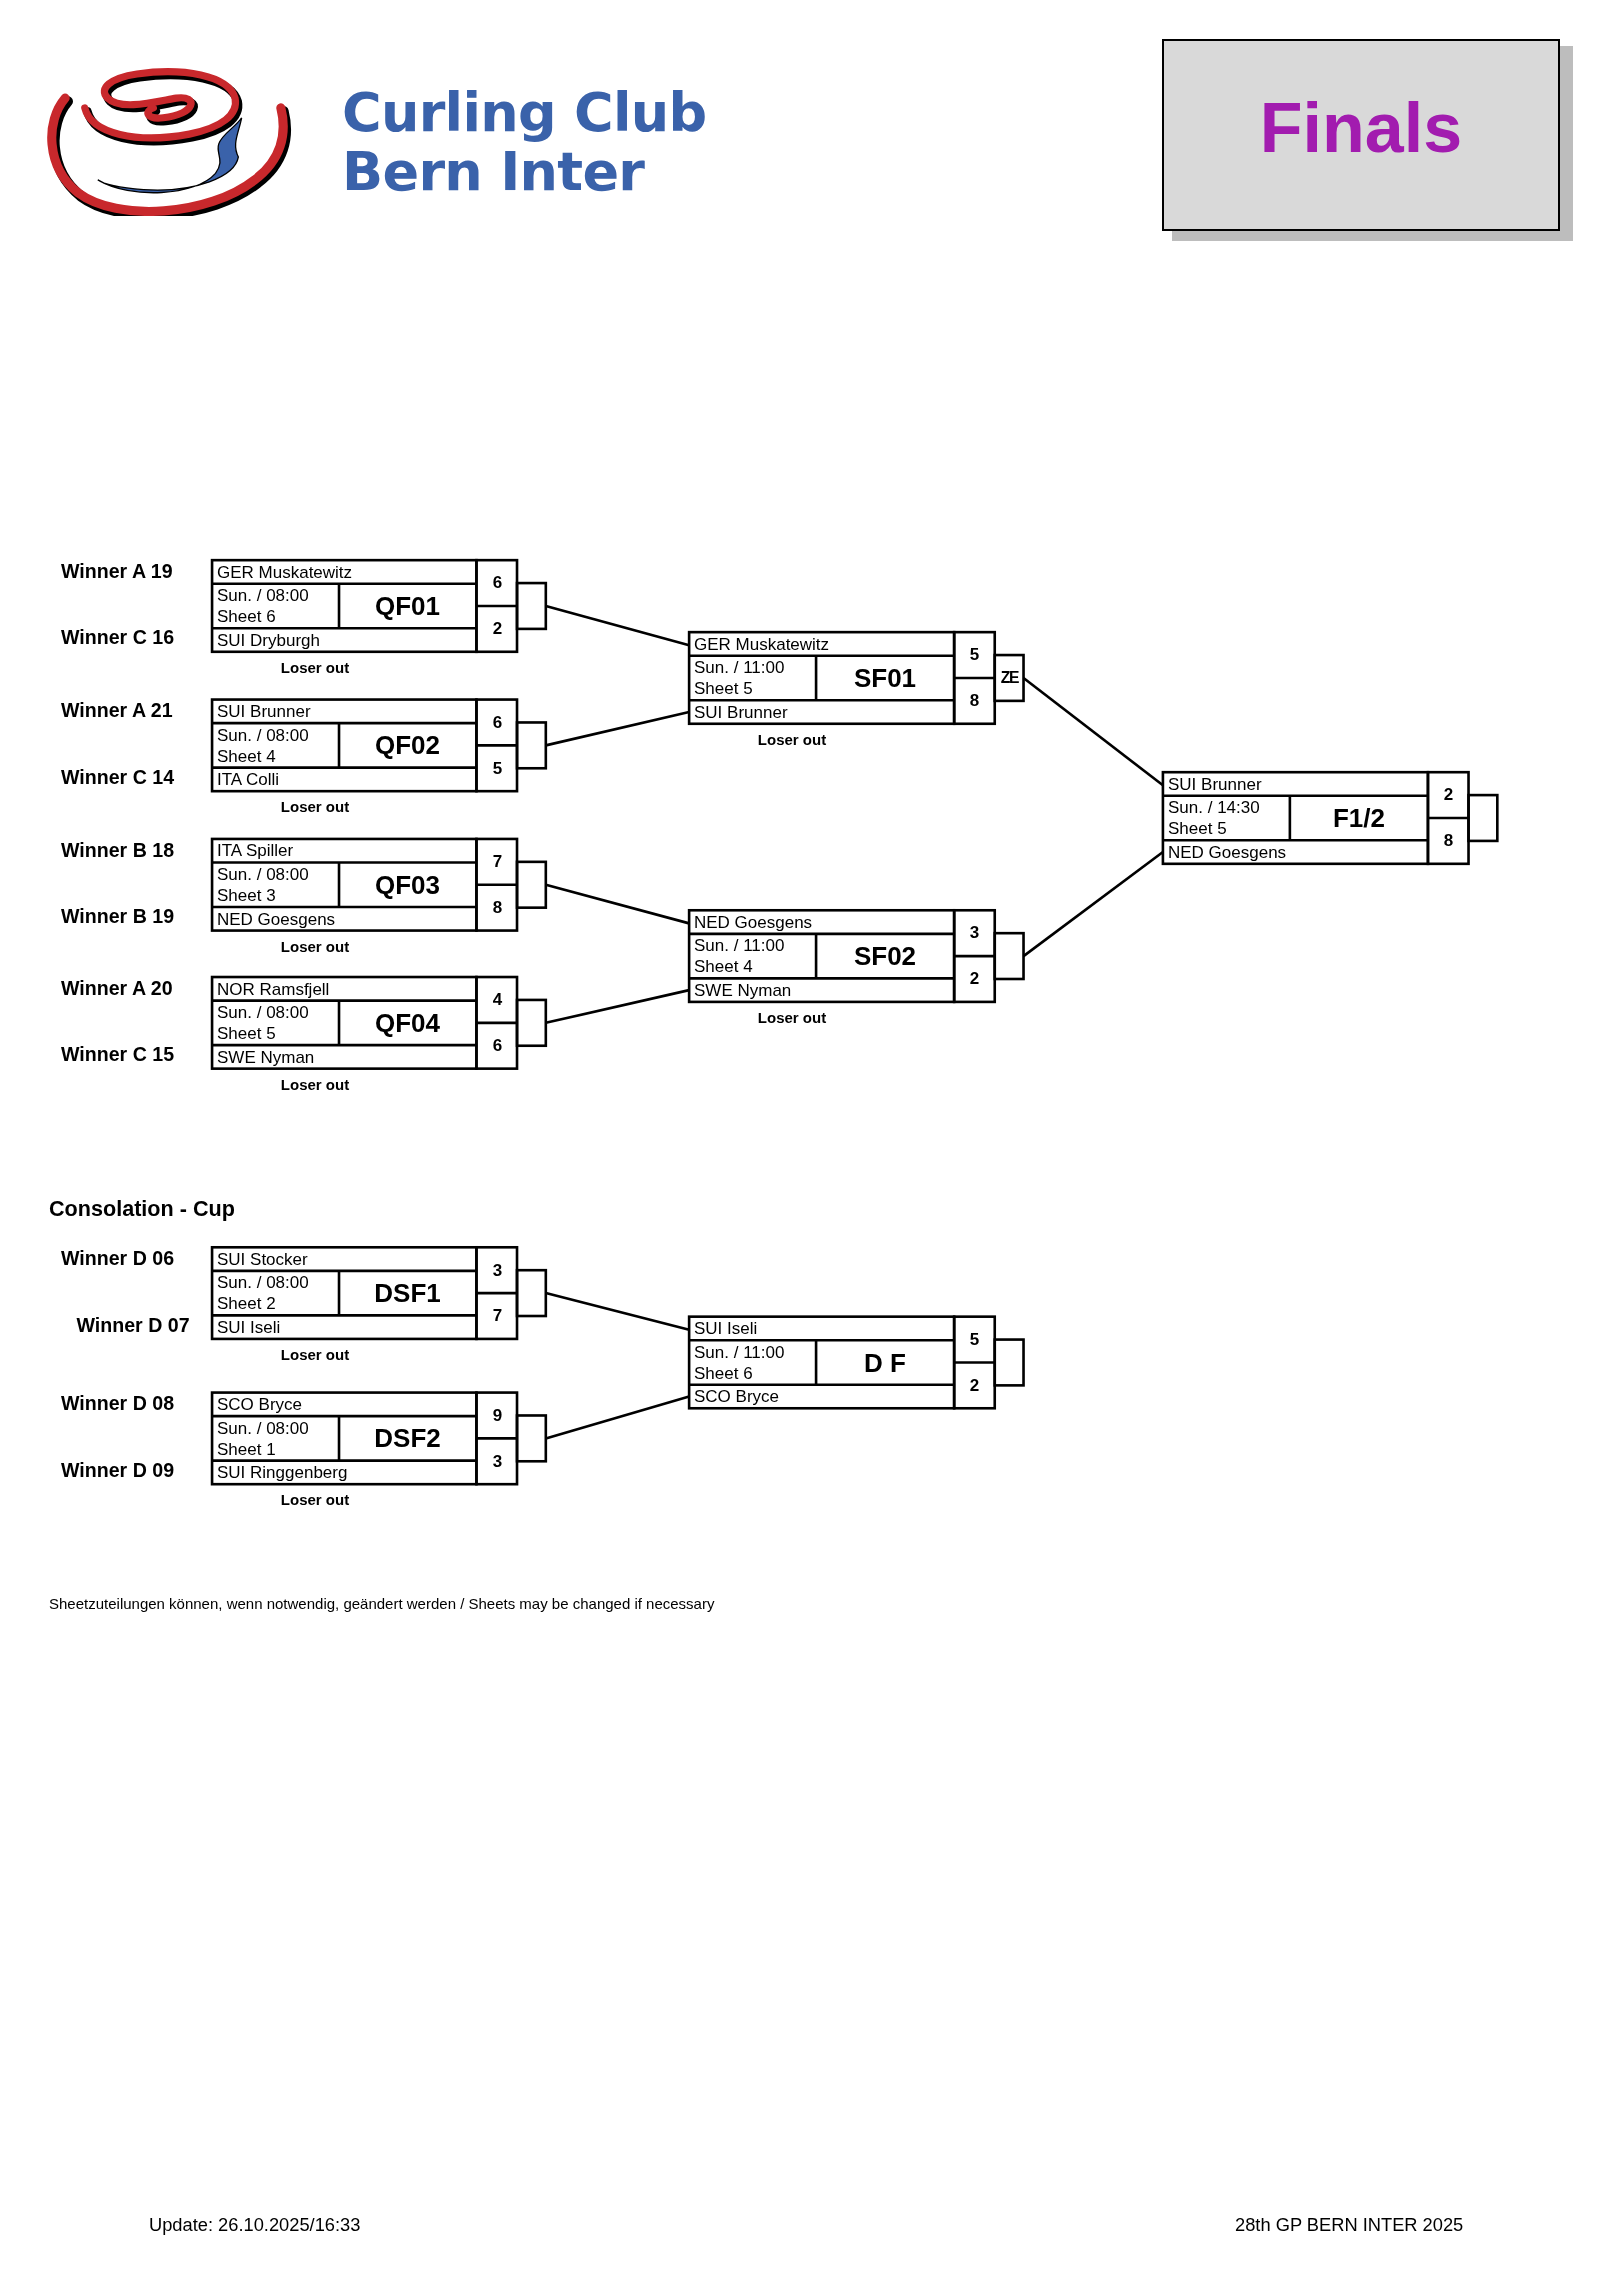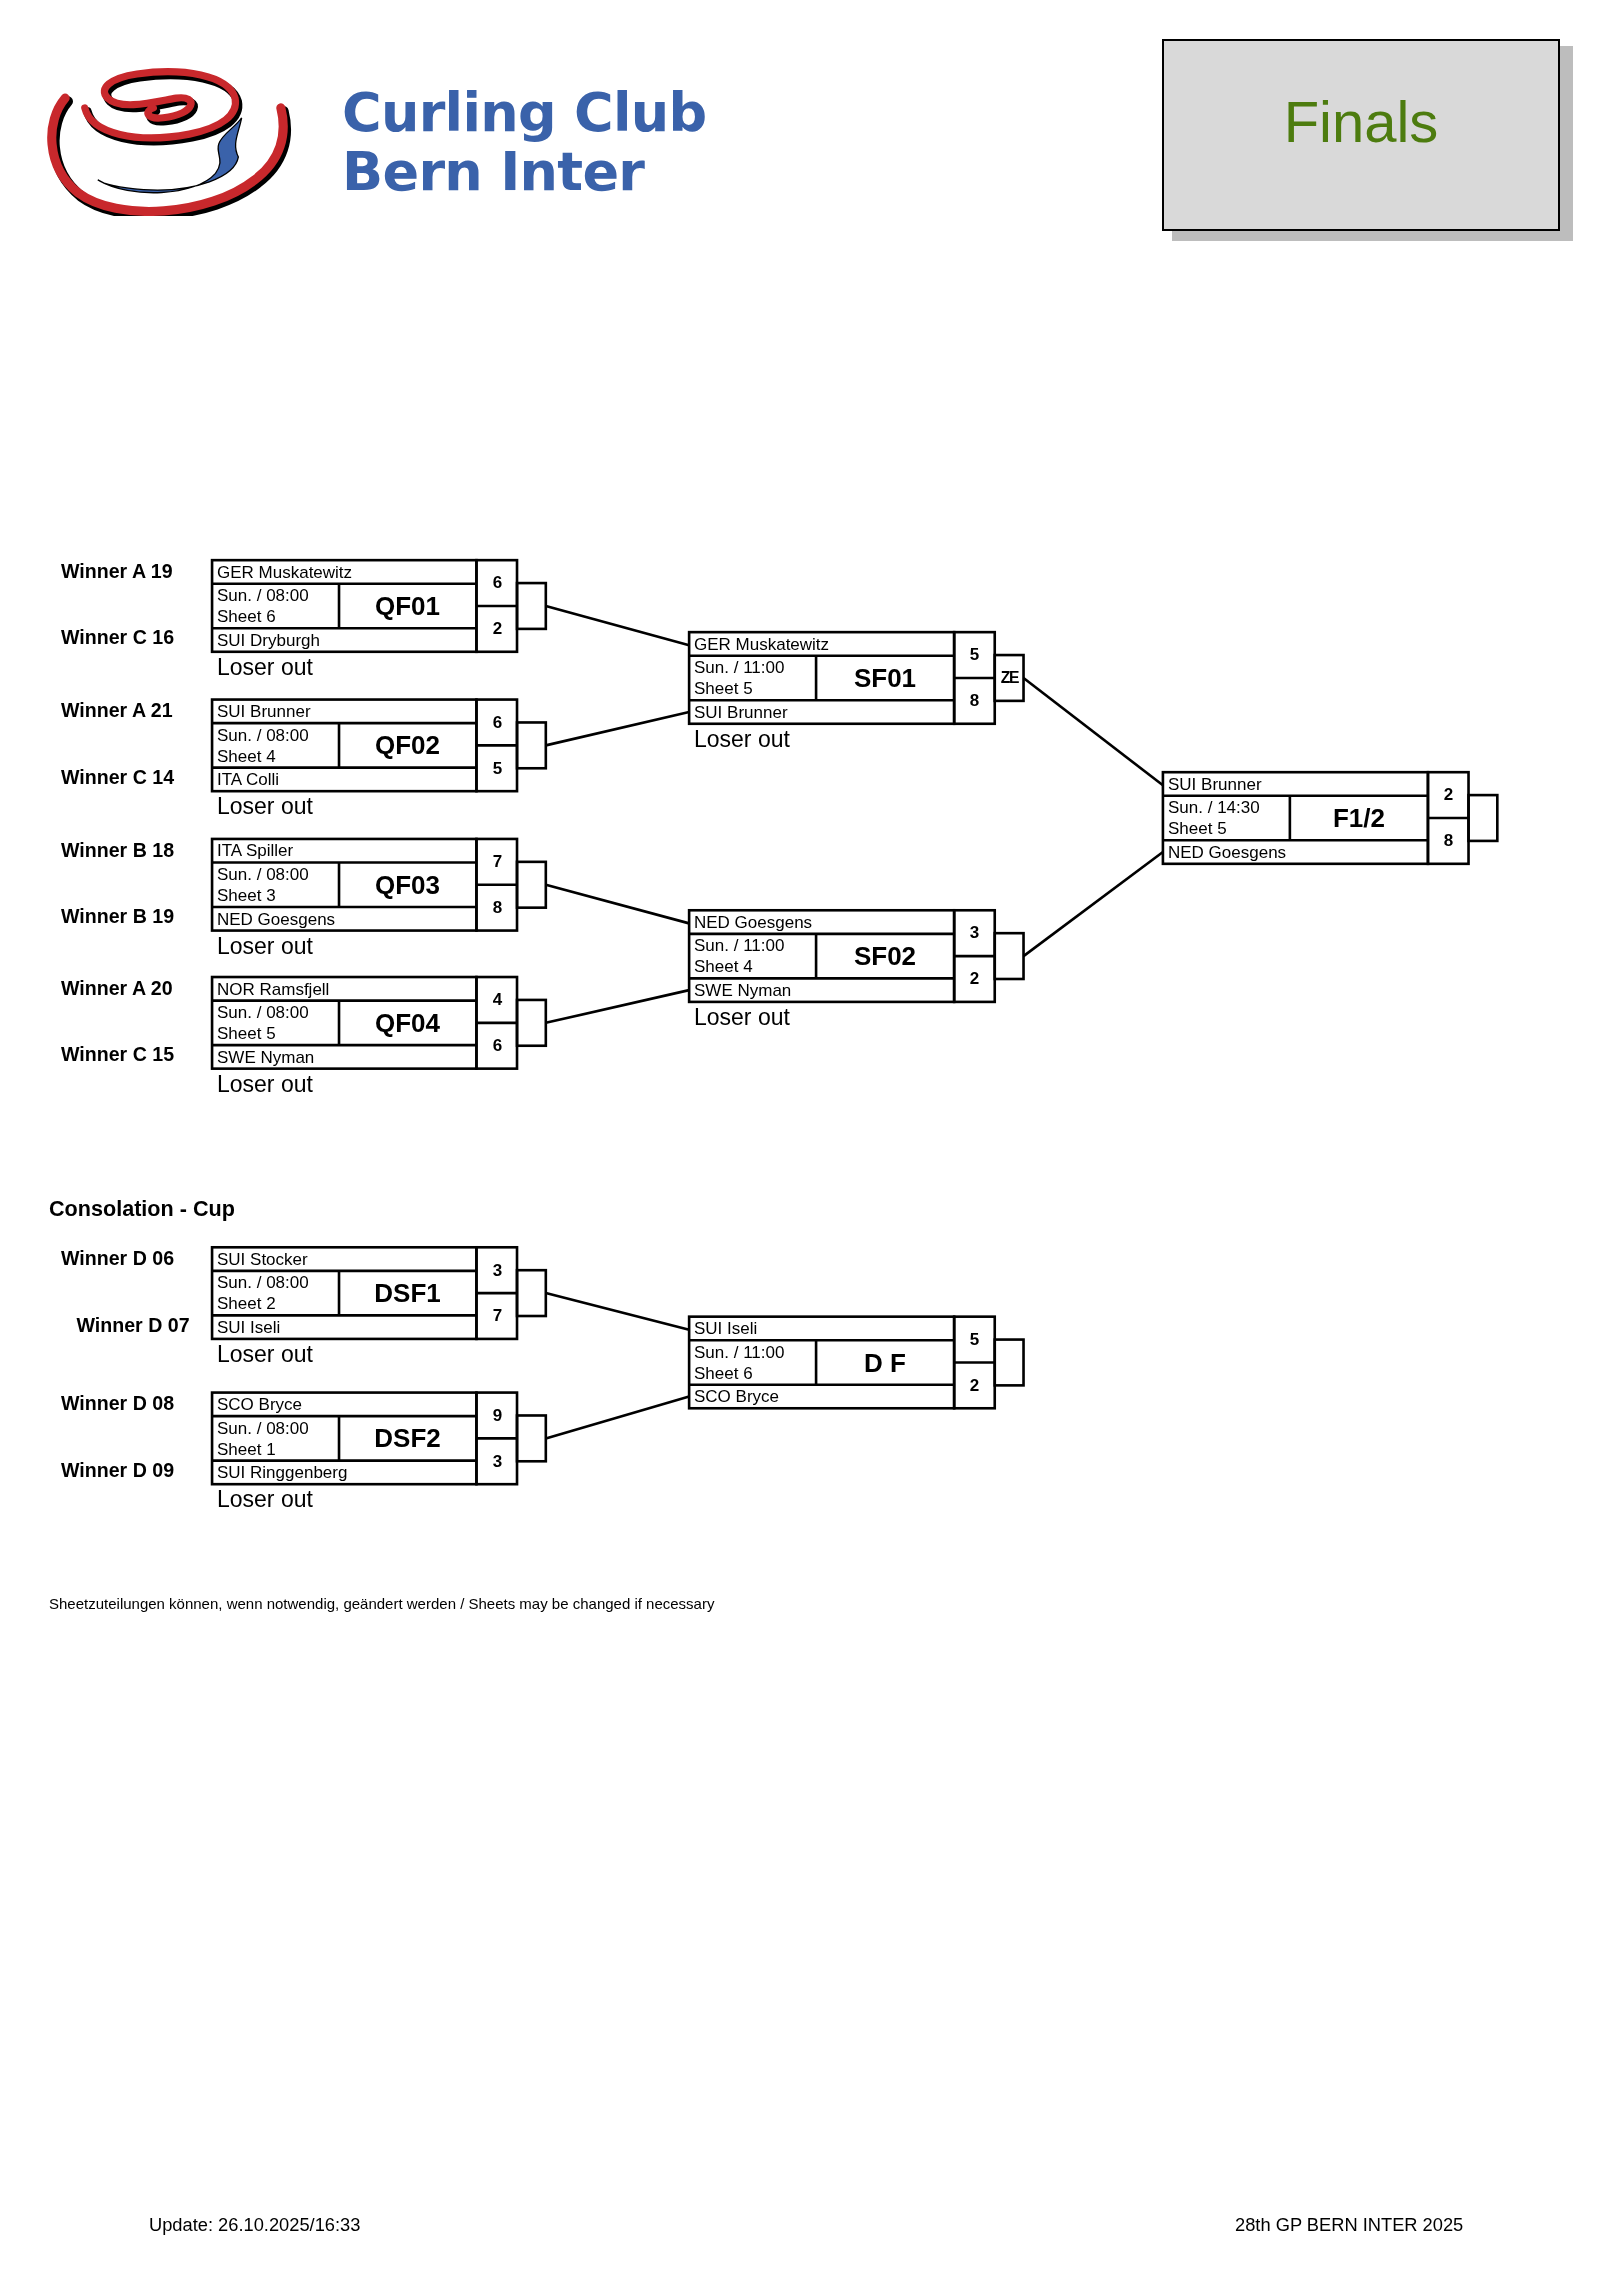--- a/index.html
+++ b/index.html
@@ -7,26 +7,26 @@
          font-family:"Liberation Sans", sans-serif; color:#000; }
   .abs { position:absolute; }
   
   #logo-svg { left:39px; top:62px; width:268px; height:154px; }
   .club-name { left:342px; color:#3a62aa; font-family:"DejaVu Sans", sans-serif;
                font-weight:bold; font-size:54px; line-height:1; letter-spacing:-0.7px; white-space:nowrap; }
   #finals-shadow { left:1172px; top:46px; width:401px; height:195px; background:#bdbdbd; }
   #finals-box { left:1162px; top:39px; width:398px; height:192px; background:#d9d9d9;
                 border:2.6px solid #000; box-sizing:border-box; }
   #finals-title { position:absolute; left:0; right:0; top:52px; text-align:center;
-                  color:#4d7c0f; font-weight:normal; font-size:58px; line-height:1; }
+                  color:#a21caf; font-weight:bold; font-size:70px; line-height:1; }
 
   
   #bracket-svg { left:0; top:0; width:1623px; height:2295px; }
   .winner-lbl { font-weight:bold; font-size:19.6px; white-space:nowrap; }
-  .loser-lbl { font-weight:normal; font-size:23px; white-space:nowrap; }
+  .loser-lbl { font-weight:bold; font-size:15px; white-space:nowrap;text-align:center; }
   .team-txt { font-size:17px; white-space:nowrap; }
   .when-txt { font-size:17px; white-space:nowrap; }
   .code-txt { font-weight:bold; font-size:26px; text-align:center; white-space:nowrap; }
   .score-txt { font-weight:bold; font-size:17px; text-align:center; }
   .ze-txt { font-weight:bold; font-size:15.7px; text-align:center; letter-spacing:-1.3px; }
   .section-title { font-weight:bold; font-size:21.6px; white-space:nowrap; }
   .note-txt { font-size:15px; white-space:nowrap; }
   .footer-txt { font-size:18.3px; white-space:nowrap; }
 </style>
 </head>

